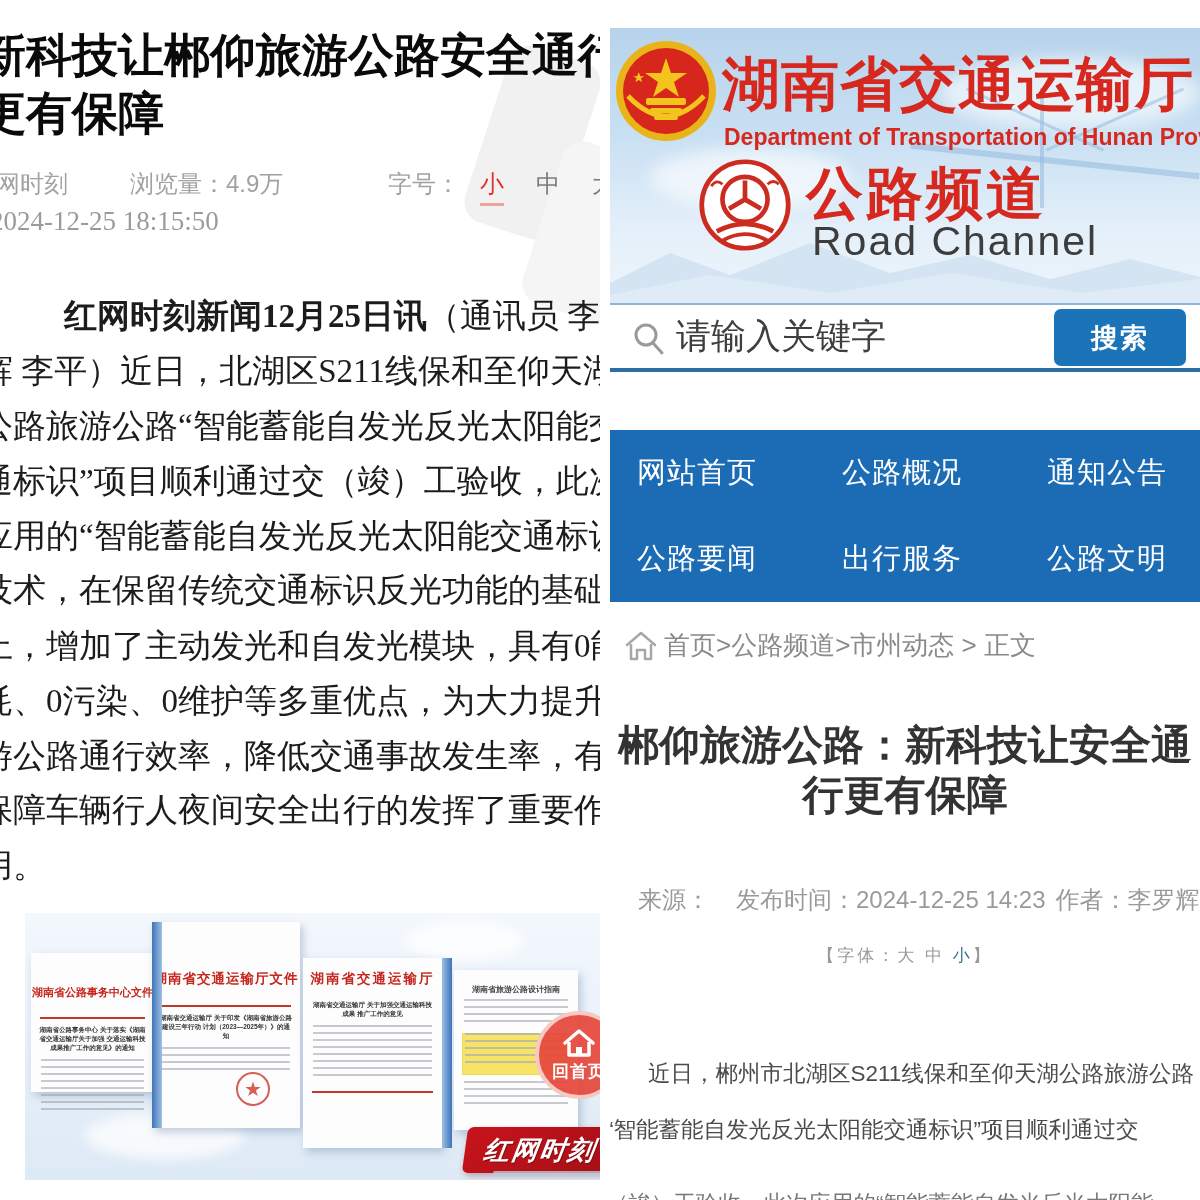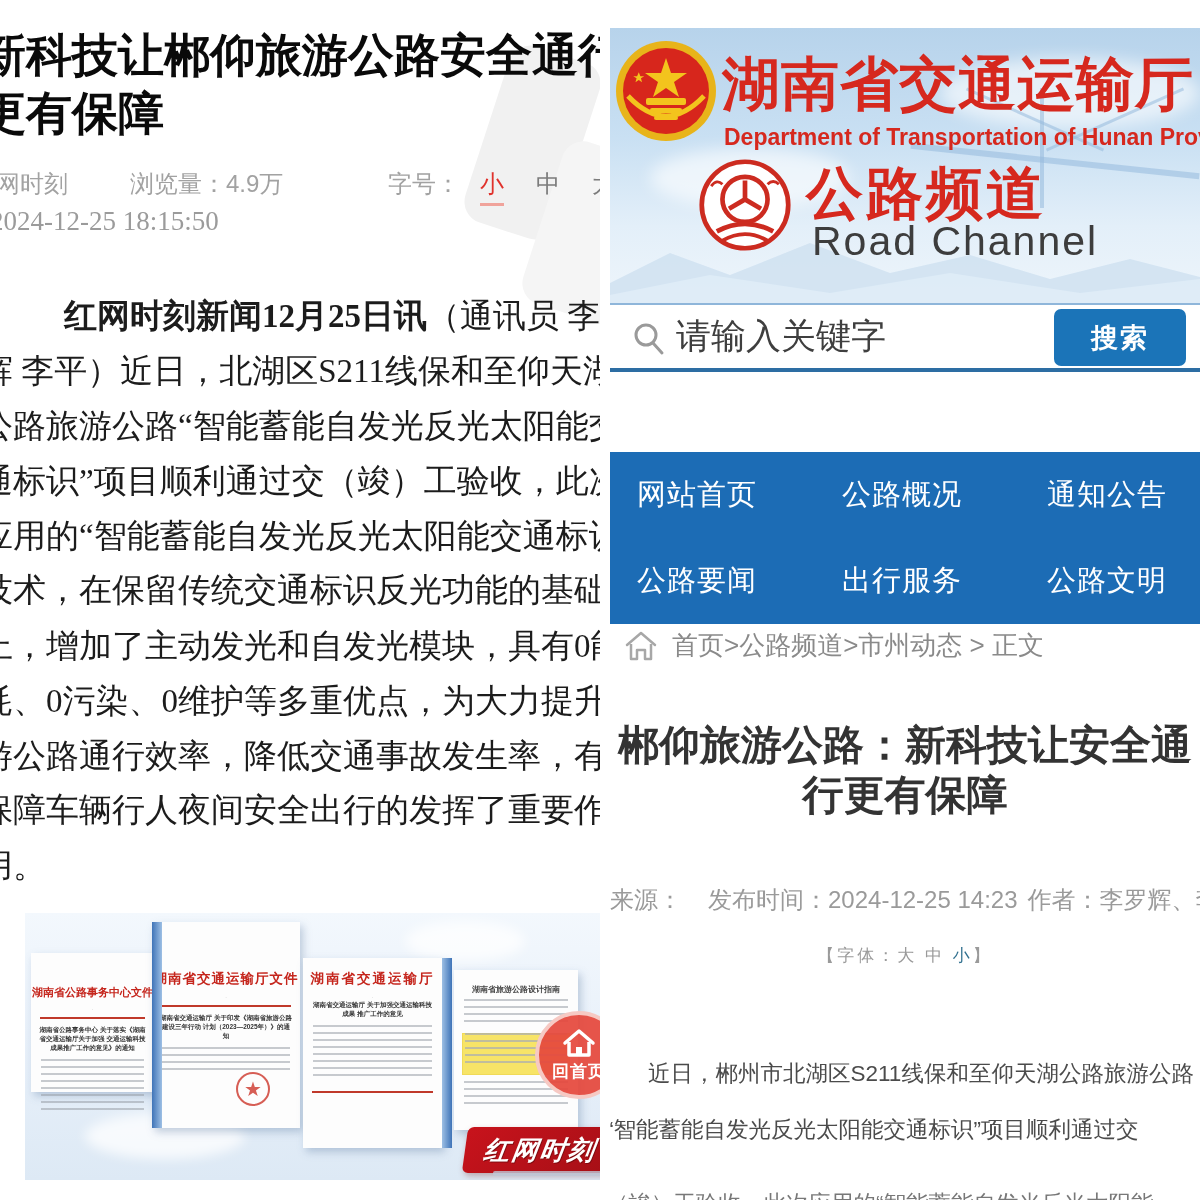--- a/index.html
+++ b/index.html
@@ -103,32 +103,32 @@
   .search svg { position:absolute; left:22px; top:16px; }
   .search input { position:absolute; left:66px; top:6px; width:370px; height:50px; border:none; outline:none;
                   font-size:35px; color:#333; font-family:"Liberation Sans", sans-serif; background:transparent; }
   .search input::placeholder { color:#3f3f3f; opacity:1; }
   .search-btn { position:absolute; left:444px; top:4px; width:132px; height:57px; background:#1b74b8;
                 border-radius:7px; color:#fff; font-size:27px; font-weight:bold;
                 display:flex; align-items:center; justify-content:center; letter-spacing:2px; cursor:pointer; }
 
   .nav { position:absolute; left:0; top:430px; width:590px; height:172px; background:#1c6cb5;
          display:grid; grid-template-columns:205px 205px 1fr; grid-template-rows:1fr 1fr;
-         align-items:center; padding-left:27px;margin-top:22px; }
+         align-items:center; padding-left:27px; }
   .nav-item { color:#fff; font-size:29px; letter-spacing:1px; cursor:pointer; white-space:nowrap; }
 
-  .crumb { position:absolute; left:14px; top:628px; display:flex; align-items:center; gap:14px;
+  .crumb { position:absolute; left:14px; top:628px; display:flex; align-items:center; gap:6px;
            color:#8a8a8a; font-size:26px; white-space:nowrap; }
 
   .r-title { position:absolute; left:0; top:720px; width:590px; text-align:center;
              font-size:41px; font-weight:bold; color:#333; line-height:50px; }
 
   .r-meta { position:absolute; left:0; top:884px; width:590px; text-align:center; white-space:nowrap;
             font-size:24px; color:#9a9a9a; }
-  .r-meta .gap1 { margin-right:26px; }
+  .r-meta .gap1 { margin-right:26px;margin-left:28px; }
   .r-meta .gap2 { margin-right:10px; }
   .fontrow { position:absolute; left:0; top:944px; width:590px; text-align:center;
              font-size:17px; color:#9a9a9a; letter-spacing:3px; }
   .fontrow .blue { color:#31708f; cursor:pointer; }
   .fontrow .gray { cursor:pointer; }
 
   .rbody-line { position:absolute; white-space:nowrap; font-size:22.5px; color:#4b4b4b; }
   .rb1 { left:38px; top:1058px; }
   .rb2 { left:-4px; top:1114px; }
   .rb3 { left:-4px; top:1188px; opacity:.75; }

